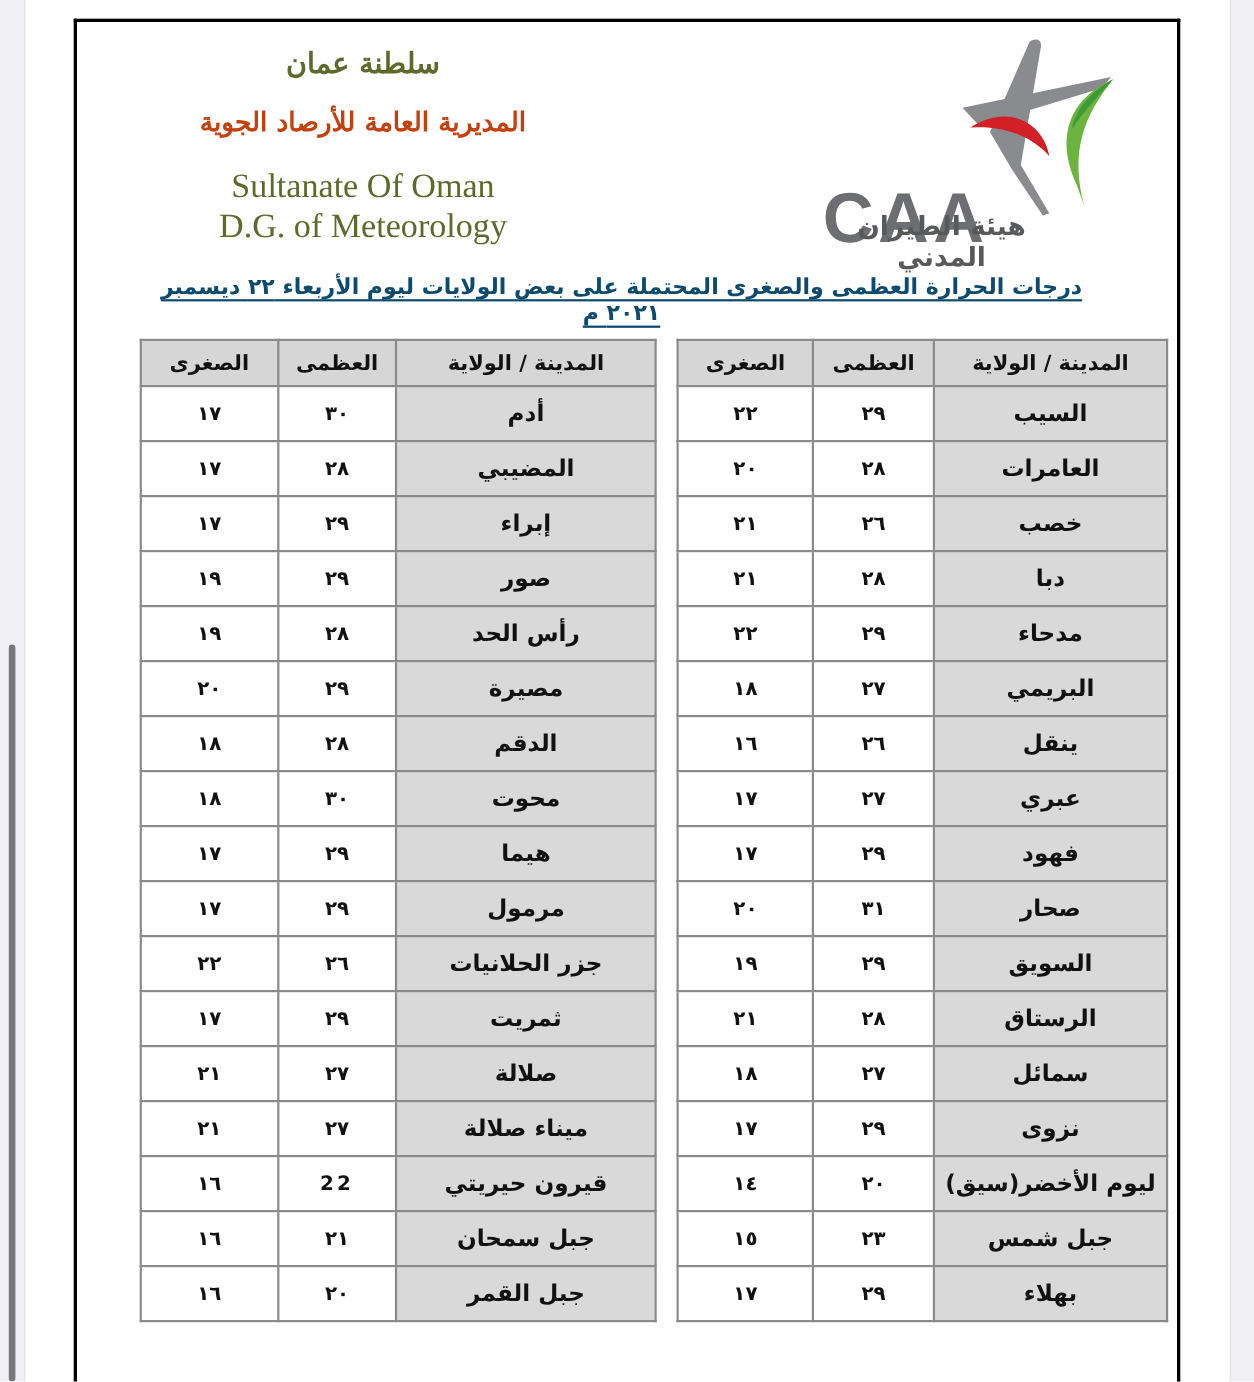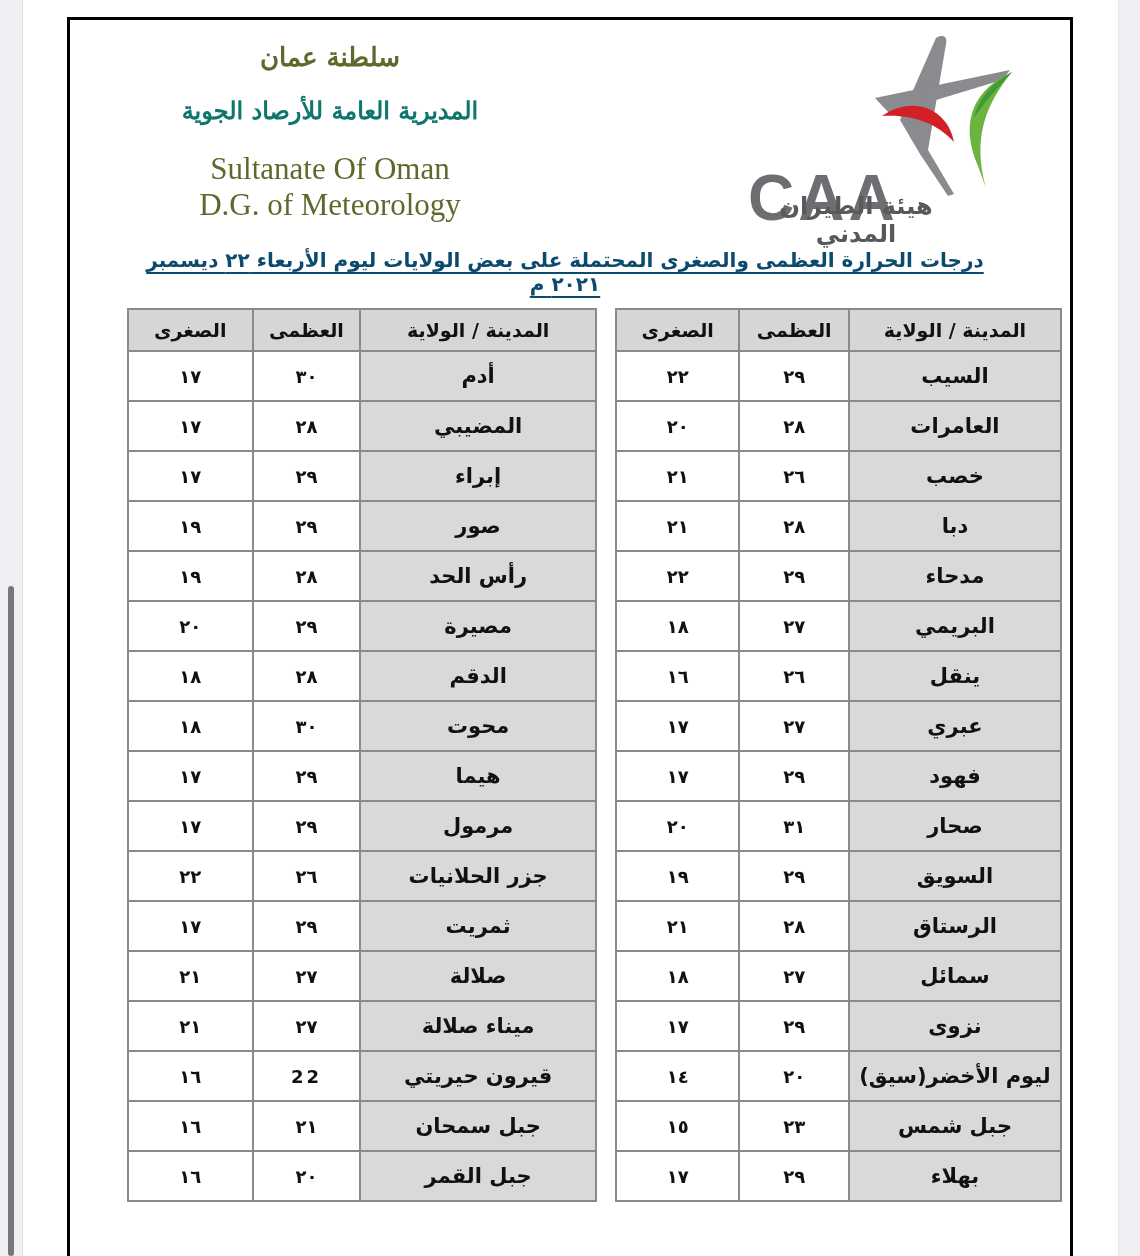--- a/index.html
+++ b/index.html
@@ -24,21 +24,21 @@
     position: absolute; left: 67px; top: 17px; width: 1000px; height: 1260px;
     border: 3px solid #000; border-bottom: none;
   }
   .hdr-ar1 {
     position: absolute; left: 170px; top: 42px; width: 320px; text-align: center;
     direction: rtl; color: #5c6b2c; font-family: "DejaVu Serif", serif;
     font-size: 26px; font-weight: bold; letter-spacing: 2px;
   }
   .hdr-ar2 {
     position: absolute; left: 170px; top: 96px; width: 320px; text-align: center;
-    direction: rtl; color: #0f766e; font-family: "DejaVu Serif", serif;
+    direction: rtl; color: #c2410c; font-family: "DejaVu Serif", serif;
     font-size: 24px; font-weight: bold;
   }
   .hdr-en1, .hdr-en2 {
     position: absolute; left: 170px; width: 320px; text-align: center;
     color: #5c6b2c; font-family: "Liberation Serif", serif; font-weight: normal;
     font-size: 31px; line-height: 34px;
   }
   .hdr-en1 { top: 152px; }
   .hdr-en2 { top: 188px; }
 

